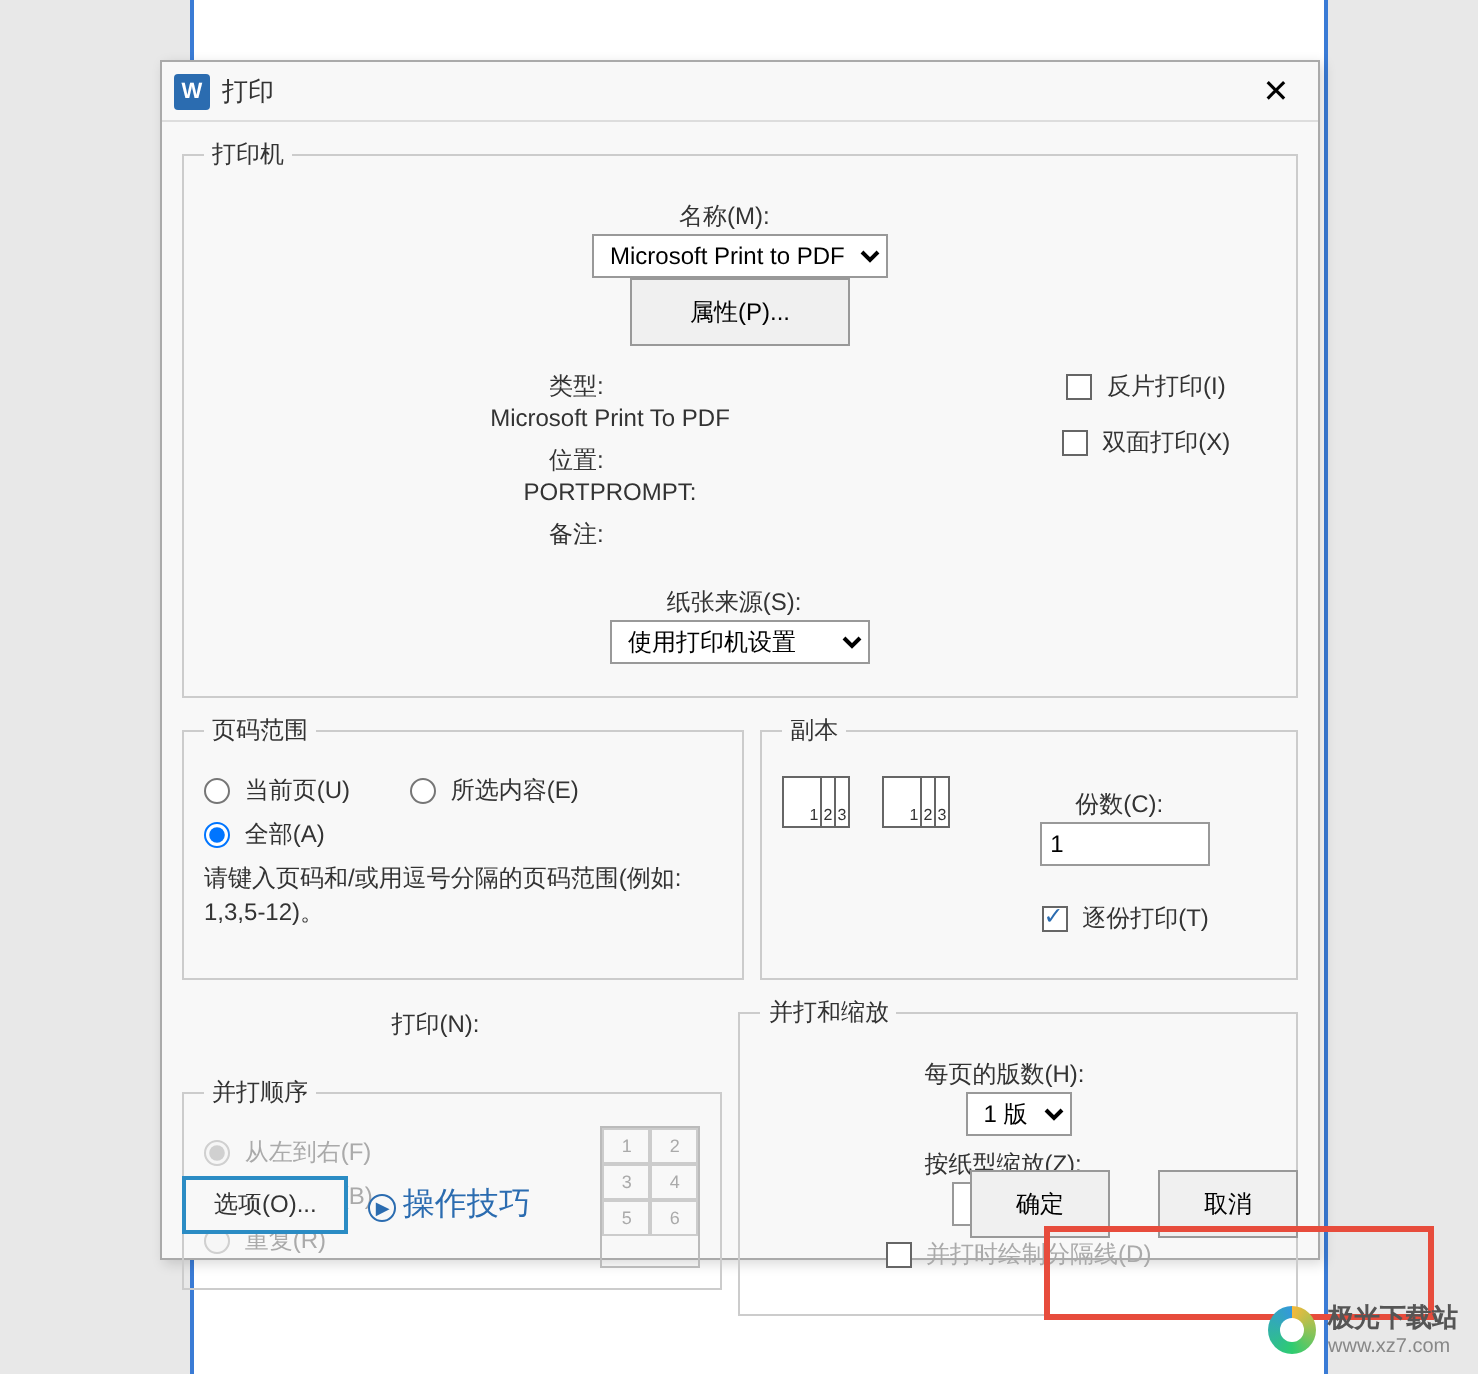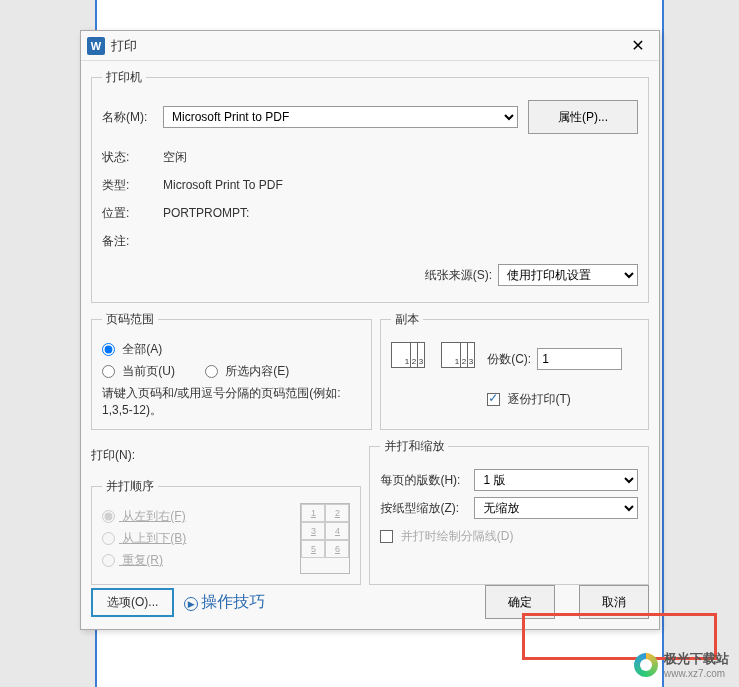--- a/index.html
+++ b/index.html
@@ -6,34 +6,34 @@
 body { background: #e8e8e8; width: 739px; height: 687px; position: relative; overflow: hidden; }
 .doc-bg { position: absolute; left: 95px; top: 0; right: 75px; bottom: 0; background: #fff; border-left: 2px solid #3a7bd5; border-right: 2px solid #3a7bd5; }
 .dialog { position: absolute; left: 80px; top: 30px; width: 580px; height: 600px; background: #f8f8f8; border: 1px solid #aaa; box-shadow: 2px 2px 6px rgba(0,0,0,0.15); }
 .titlebar { height: 30px; display: flex; align-items: center; padding: 0 6px; border-bottom: 1px solid #ddd; }
 .app-icon { width: 18px; height: 18px; background: #2b6cb0; color: #fff; display: flex; align-items: center; justify-content: center; font-size: 11px; font-weight: bold; border-radius: 2px; margin-right: 6px; }
 .title { font-size: 13px; color: #333; flex: 1; }
 .close { width: 30px; height: 28px; display: flex; align-items: center; justify-content: center; cursor: pointer; font-size: 16px; }
 .content { padding: 8px 10px; font-size: 12px; color: #333; }
 fieldset { border: 1px solid #ccc; padding: 8px 10px 10px; margin-bottom: 8px; }
 legend { font-size: 12px; padding: 0 4px; color: #333; }
-.row { display: flex; align-items: center; margin: 6px 0; min-height: 22px; }
+.row { display: flex; align-items: center; margin: 6px 0; min-height: 22px; flex-direction: column; }
 .lbl { width: 55px; text-align: left; margin-right: 6px; }
 .lbl2 { margin-right: 6px; }
 select, input[type=text], input[type=number] { border: 1px solid #999; background: #fff; font-size: 12px; padding: 2px 4px; height: 22px; }
 .btn { border: 1px solid #999; background: #f0f0f0; font-size: 12px; padding: 3px 14px; height: 34px; cursor: pointer; }
 .link { color: #2b6cb0; cursor: pointer; }
 .two-col { display: flex; gap: 8px; }
 .two-col > fieldset { flex: 1; }
 input[type=radio], input[type=checkbox] { margin-right: 4px; vertical-align: middle; }
 .radio-row { margin: 5px 0; display: flex; align-items: center; }
 .note { font-size: 12px; color: #333; margin-top: 4px; }
 .copies-icon { display: inline-block; position: relative; width: 40px; height: 40px; }
 .pg { position: absolute; width: 20px; height: 26px; border: 1px solid #666; background: #fff; font-size: 8px; display: flex; align-items: flex-end; justify-content: flex-end; padding: 1px; }
-.print-order { display: flex; gap: 8px; text-decoration: underline; }
+.print-order { display: flex; gap: 8px; }
 .order-left { flex: 1; }
 .preview { border: 1px solid #bbb; width: 50px; }
 .preview-row { display: flex; }
 .preview-cell { width: 25px; height: 18px; border: 1px solid #ccc; font-size: 9px; display: flex; align-items: center; justify-content: center; color: #aaa; }
 .bottom-bar { position: absolute; bottom: 10px; left: 10px; right: 10px; display: flex; align-items: center; gap: 10px; }
 .options-btn { border: 2px solid #2b8cc4; background: #f8f8f8; color: #333; padding: 4px 14px; cursor: pointer; font-size: 12px; }
 .spacer { flex: 1; }
 .ok-cancel { display: flex; gap: 24px; }
 .highlight-box { position: absolute; border: 3px solid #e74c3c; left: 441px; top: 582px; width: 195px; height: 47px; pointer-events: none; }
 .disabled { color: #aaa; }
@@ -65,58 +65,60 @@
         <span class="lbl">名称(M):</span>
         <select style="flex:1">
           <option>Microsoft Print to PDF</option>
         </select>
         <span style="width:10px"></span>
         <button class="btn" style="width:110px">属性(P)...</button>
       </div>
       <div style="display:flex">
         <div style="flex:1">
           <div class="row">
-              <span class="lbl">状态:</span>
-              <span>空闲</span>
-            </div>
-          <div class="row">
               <span class="lbl">类型:</span>
               <span>Microsoft Print To PDF</span>
             </div>
           <div class="row">
               <span class="lbl">位置:</span>
               <span>PORTPROMPT:</span>
             </div>
           <div class="row">
               <span class="lbl">备注:</span>
               <span></span>
             </div>
         </div>
         <div style="width:130px">
+          <div class="row">
+              <label><input type="checkbox" class="chk" style=""> <span>反片打印(I)</span></label>
+            </div>
+          <div class="row">
+              <label><input type="checkbox" class="chk" style=""> <span>双面打印(X)</span></label>
+            </div>
         </div>
       </div>
       <div class="row" style="justify-content:flex-end; margin-top:6px">
         <span class="lbl2">纸张来源(S):</span>
-        <select style="width:140px">
+        <select style="width:130px">
           <option>使用打印机设置</option>
         </select>
       </div>
     </fieldset>
 
     <div class="two-col">
       <fieldset style="flex:1.05">
         <legend>页码范围</legend>
         <div class="radio-row">
-            <label><input type="radio" name="rng" checked="" style=""> <span>全部(A)</span></label>
-          </div>
-        <div class="radio-row">
           <label><input type="radio" name="rng" style=""> <span>当前页(U)</span></label>
           <span style="width:30px"></span>
           <label><input type="radio" name="rng" style=""> <span>所选内容(E)</span></label>
         </div>
+        <div class="radio-row">
+            <label><input type="radio" name="rng" checked="" style=""> <span>全部(A)</span></label>
+          </div>
         <div class="note">请键入页码和/或用逗号分隔的页码范围(例如: 1,3,5-12)。</div>
       </fieldset>
 
       <fieldset>
         <legend>副本</legend>
         <div style="display:flex; align-items:flex-start; gap:6px; margin-top:6px">
           <div style="display:flex; gap:10px">
             <div class="copies-icon">
               <div class="pg" style="left:14px; top:0">3</div>
               <div class="pg" style="left:7px; top:7">2</div>

